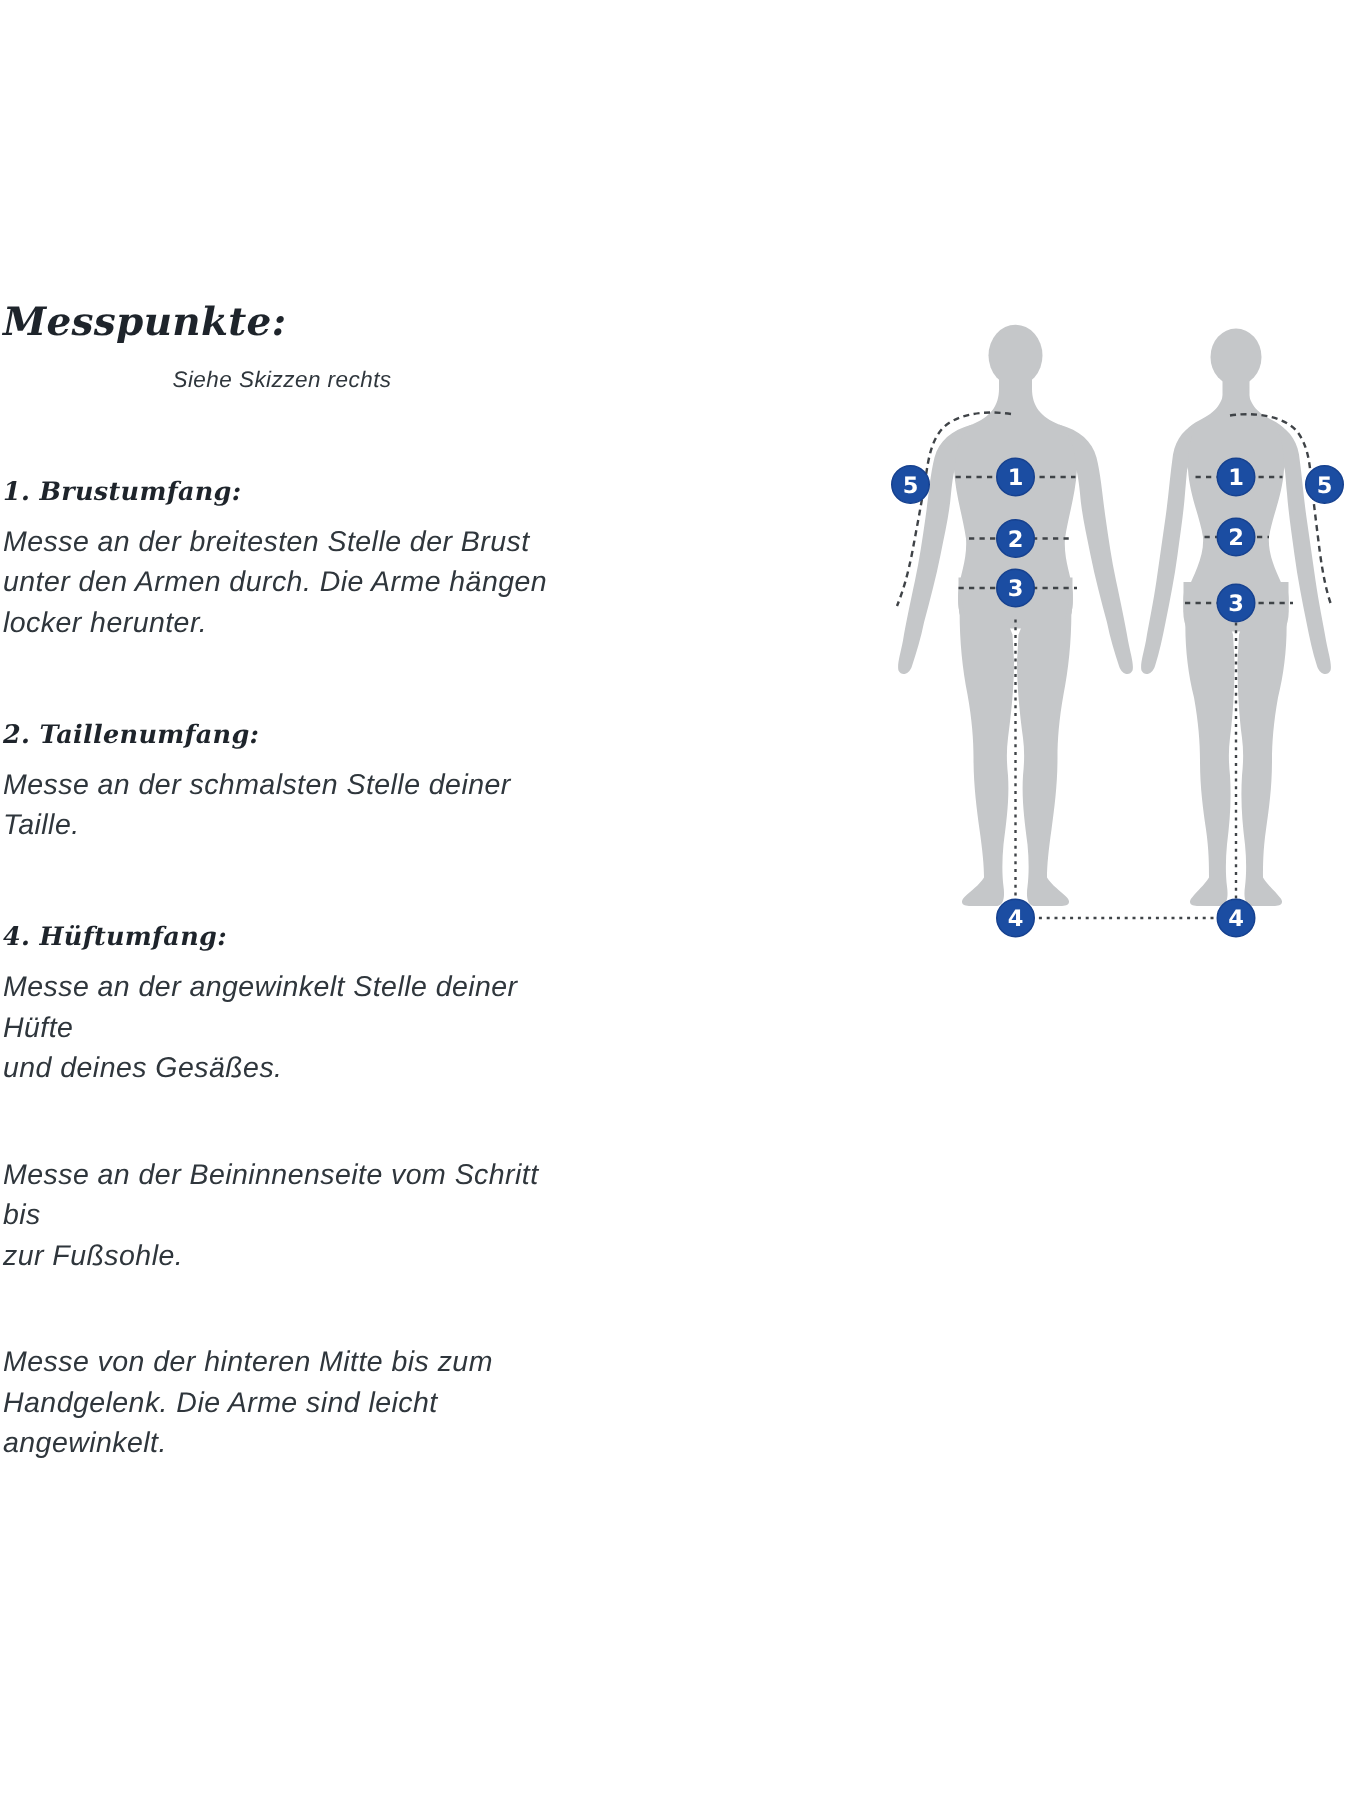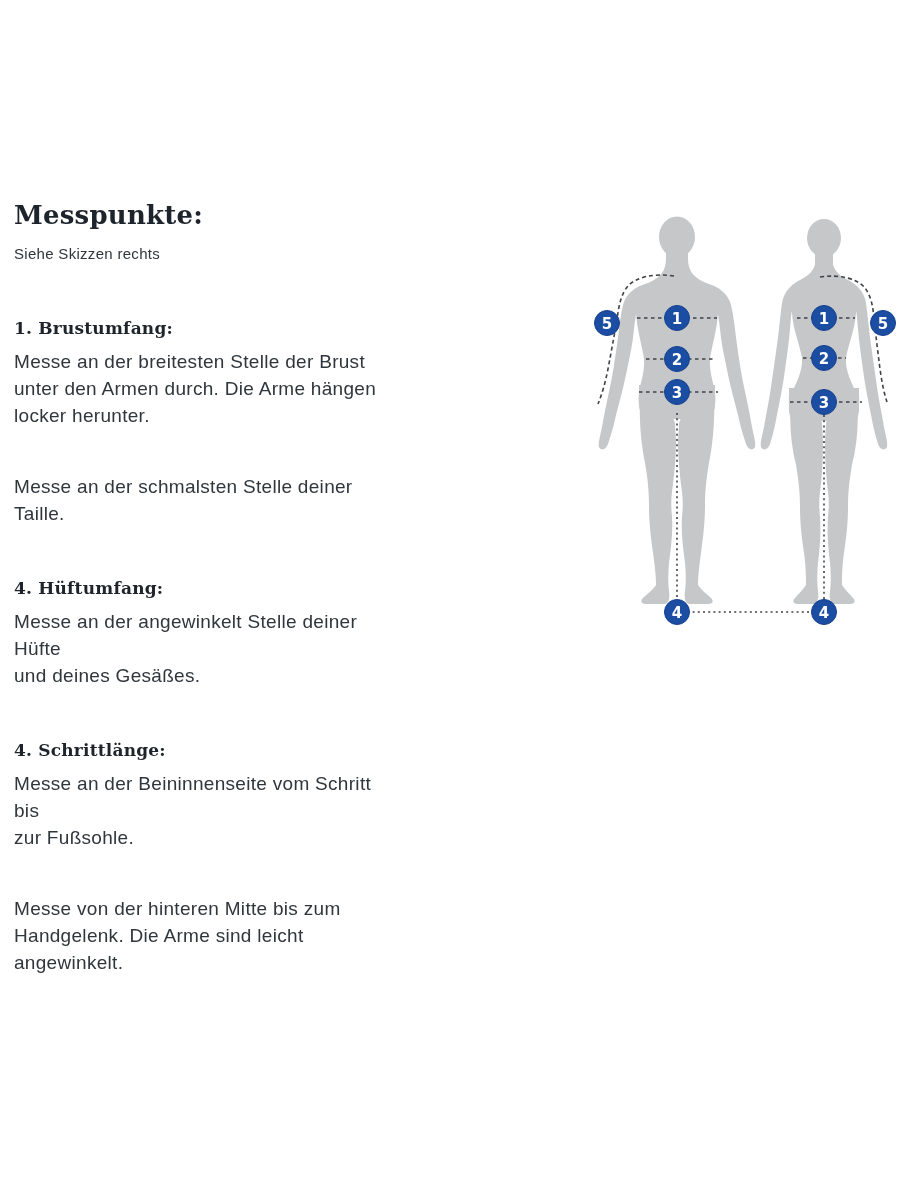--- a/index.html
+++ b/index.html
@@ -6,39 +6,41 @@
   #page {
     position: relative;
     width: 900px;
     height: 1200px;
     background: #ffffff;
     overflow: hidden;
     font-family: "Liberation Sans", sans-serif;
   }
   #text-column {
     position: absolute;
-    left: 14px;
+    left: 2px;
     top: 198px;
     width: 372px;
+    font-style: italic;
   }
   .guide-title {
     margin: 0;
     font-family: "DejaVu Serif", serif;
     font-weight: 700;
     font-size: 26px;
     line-height: 34px;
     color: #1e242b;
     letter-spacing: 0.2px;
   }
   .guide-subtitle {
     margin: 8px 0 0 0;
     font-size: 15px;
     line-height: 27px;
     color: #2f363c;
     letter-spacing: 0.3px;
+    text-align: center;
   }
   .section { margin-top: 44px; }
   .section-heading {
     margin: 0;
     font-family: "DejaVu Serif", serif;
     font-weight: 700;
     font-size: 17px;
     line-height: 34px;
     color: #1e242b;
     letter-spacing: 0.2px;
@@ -90,32 +92,32 @@
     <p class="guide-subtitle">Siehe Skizzen rechts</p>
 
     <div class="section">
       <h2 class="section-heading">1. Brustumfang:</h2>
       <p class="section-body">Messe an der breitesten Stelle der Brust
 unter den Armen durch. Die Arme hängen
 locker herunter.</p>
     </div>
 
     <div class="section">
+      <h2 class="section-heading">2. Taillenumfang:</h2>
       <p class="section-body">Messe an der schmalsten Stelle deiner
 Taille.</p>
     </div>
 
     <div class="section">
       <h2 class="section-heading">4. Hüftumfang:</h2>
       <p class="section-body">Messe an der angewinkelt Stelle deiner Hüfte
 und deines Gesäßes.</p>
     </div>
 
     <div class="section">
-      <h2 class="section-heading">4. Schrittlänge:</h2>
       <p class="section-body">Messe an der Beininnenseite vom Schritt bis
 zur Fußsohle.</p>
     </div>
 
     <div class="section">
       <p class="section-body">Messe von der hinteren Mitte bis zum
 Handgelenk. Die Arme sind leicht
 angewinkelt.</p>
     </div>
   </div>

